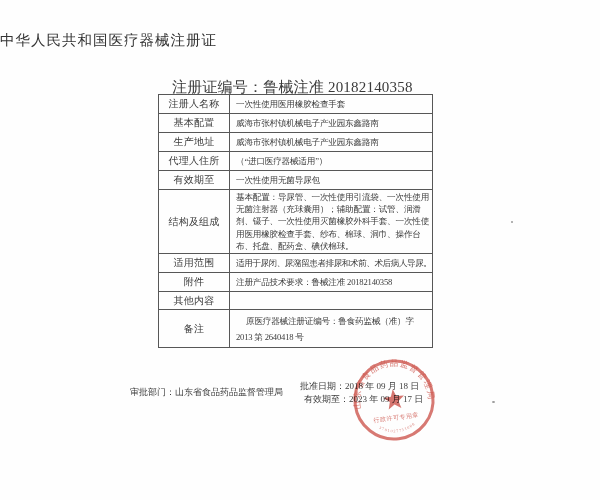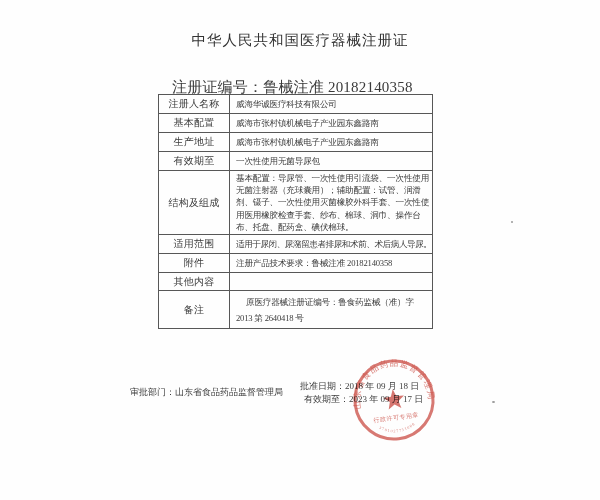--- a/index.html
+++ b/index.html
@@ -2,21 +2,21 @@
 <html><head>
 <meta charset="utf-8">
 <style>
   html,body{margin:0;padding:0;}
   body{
     width:600px;height:500px;background:#ffffff;position:relative;overflow:hidden;
     font-family:"Liberation Serif","DejaVu Serif",serif;color:#3d3d3d;
   }
   .page{position:absolute;inset:0;background:#fefefe;}
   .title{
-    position:absolute;top:31px;left:0;width:600px;text-align:center;
+    position:absolute;top:31px;left:0;width:600px;text-align:left;
     font-size:14.5px;letter-spacing:1px;color:#333;
   }
   .regline{
     position:absolute;top:78px;left:172px;font-size:15px;color:#3a3a3a;letter-spacing:.2px;
   }
   table.cert{
     position:absolute;top:94px;left:158px;width:275px;
     border-collapse:collapse;table-layout:fixed;
   }
   table.cert td{border:1px solid #575757;vertical-align:middle;overflow:hidden;}
@@ -52,29 +52,33 @@
 <div class="page">
 
   <div class="title">中华人民共和国医疗器械注册证</div>
 
   <div class="regline"><span>注册证编号：</span><span>鲁械注准 20182140358</span></div>
 
   <table class="cert">
     <tbody>
       <tr class="r19">
         <td class="lbl">注册人名称</td>
-        <td class="val">威海华诚医疗科技有限公司</td>
+        <td class="val">一次性使用医用橡胶检查手套</td>
       </tr>
       <tr class="r19">
         <td class="lbl">基本配置</td>
         <td class="val">威海市张村镇机械电子产业园东鑫路南</td>
       </tr>
       <tr class="r19">
         <td class="lbl">生产地址</td>
         <td class="val">威海市张村镇机械电子产业园东鑫路南</td>
+      </tr>
+      <tr class="r19">
+        <td class="lbl">代理人住所</td>
+        <td class="val">（“进口医疗器械适用”）</td>
       </tr>
       <tr class="r19">
         <td class="lbl">有效期至</td>
         <td class="val">一次性使用无菌导尿包</td>
       </tr>
       <tr class="tall">
         <td class="lbl">结构及组成</td>
         <td class="val">基本配置：导尿管、一次性使用引流袋、一次性使用无菌注射器（充球囊用）；辅助配置：试管、润滑剂、镊子、一次性使用灭菌橡胶外科手套、一次性使用医用橡胶检查手套、纱布、棉球、洞巾、操作台布、托盘、配药盒、碘伏棉球。</td>
       </tr>
       <tr class="r19 nowrap">

